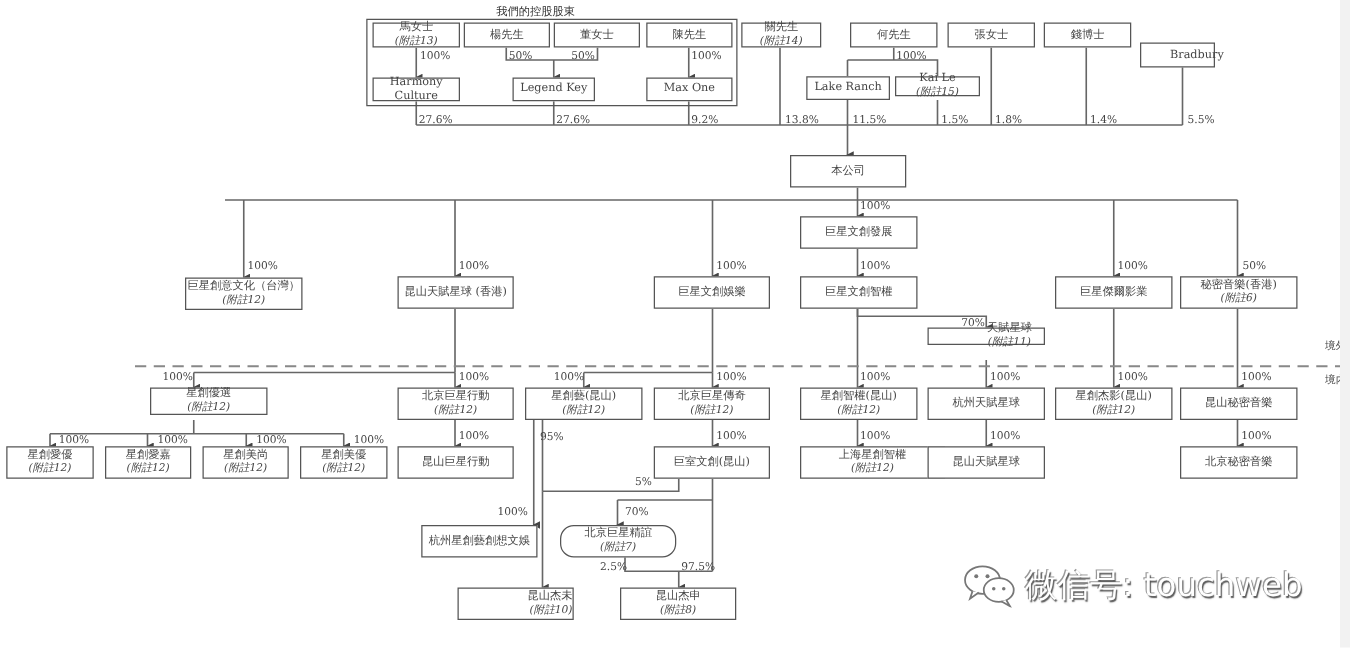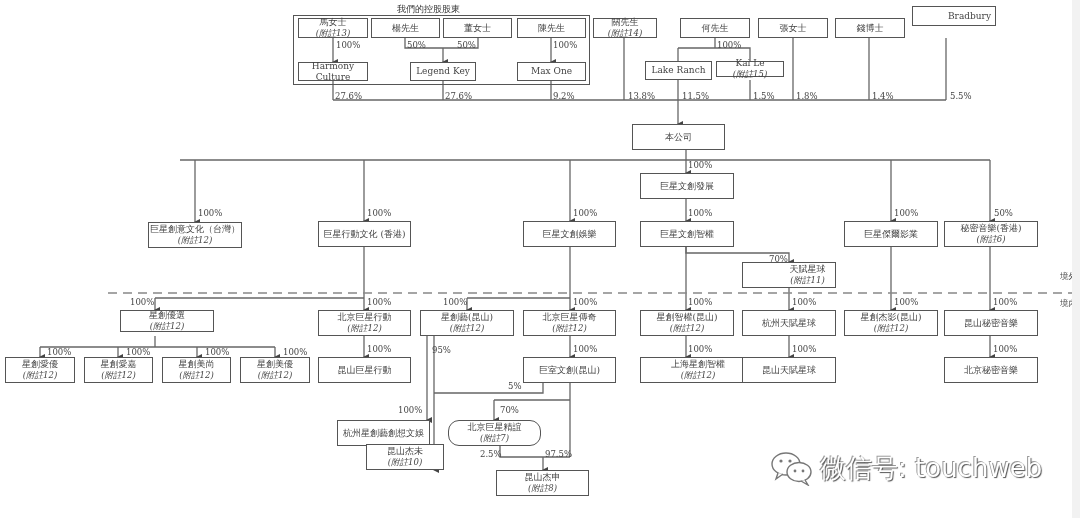--- a/index.html
+++ b/index.html
@@ -125,57 +125,57 @@
     </div>
     <div class="box" style="left: 680px; top: 18px; width: 70px; height: 20px;">
       <span>何先生</span>
     </div>
     <div class="box" style="left: 758px; top: 18px; width: 70px; height: 20px;">
       <span>張女士</span>
     </div>
     <div class="box" style="left: 835px; top: 18px; width: 70px; height: 20px;">
       <span>錢博士</span>
     </div>
-    <div class="box" style="left: 912px; top: 6px; width: 84px; height: 20px; padding-left: 31px;">
+    <div class="box" style="left: 912px; top: 34px; width: 60px; height: 20px; padding-left: 31px;">
       <span>Bradbury</span>
     </div>
     <div class="box" style="left: 645px; top: 61px; width: 67px; height: 19px;">
       <span>Lake Ranch</span>
     </div>
     <div class="box" style="left: 716px; top: 61px; width: 68px; height: 16px;">
       <span>Kai Le</span>
       <span class="note">(附註15)</span>
     </div>
     <div class="box" style="left: 632px; top: 124px; width: 93px; height: 26px;">
       <span>本公司</span>
     </div>
     <div class="box" style="left: 640px; top: 173px; width: 94px; height: 26px;">
       <span>巨星文創發展</span>
     </div>
     <div class="box" style="left: 148px; top: 222px; width: 94px; height: 26px;">
       <span>巨星創意文化（台灣）</span>
       <span class="note">(附註12)</span>
     </div>
     <div class="box" style="left: 318px; top: 221px; width: 93px; height: 26px;">
-      <span>巨星行動文化 (香港)</span>
+      <span>昆山天賦星球 (香港)</span>
     </div>
     <div class="box" style="left: 523px; top: 221px; width: 93px; height: 26px;">
       <span>巨星文創娛樂</span>
     </div>
     <div class="box" style="left: 640px; top: 221px; width: 94px; height: 26px;">
       <span>巨星文創智權</span>
     </div>
     <div class="box" style="left: 844px; top: 221px; width: 94px; height: 26px;">
       <span>巨星傑爾影業</span>
     </div>
     <div class="box" style="left: 944px; top: 221px; width: 94px; height: 26px;">
       <span>秘密音樂(香港)</span>
       <span class="note">(附註6)</span>
     </div>
-    <div class="box" style="left: 742px; top: 262px; width: 94px; height: 26px; padding-left: 37px;">
+    <div class="box" style="left: 742px; top: 262px; width: 94px; height: 14px; padding-left: 37px;">
       <span>天賦星球</span>
       <span class="note">(附註11)</span>
     </div>
     <div class="box" style="left: 120px; top: 310px; width: 94px; height: 22px;">
       <span>星創優選</span>
       <span class="note">(附註12)</span>
     </div>
     <div class="box" style="left: 318px; top: 310px; width: 93px; height: 26px;">
       <span>北京巨星行動</span>
       <span class="note">(附註12)</span>
@@ -234,21 +234,21 @@
     <div class="box" style="left: 944px; top: 357px; width: 94px; height: 26px;">
       <span>北京秘密音樂</span>
     </div>
     <div class="box" style="left: 337px; top: 420px; width: 93px; height: 26px;">
       <span>杭州星創藝創想文娛</span>
     </div>
     <div class="box" style="left: 448px; top: 420px; width: 93px; height: 26px; border-radius: 11px;">
       <span>北京巨星精誼</span>
       <span class="note">(附註7)</span>
     </div>
-    <div class="box" style="left: 366px; top: 444px; width: 78px; height: 26px;">
+    <div class="box" style="left: 366px; top: 470px; width: 93px; height: 26px; align-items: flex-end;">
       <span>昆山杰未</span>
       <span class="note">(附註10)</span>
     </div>
     <div class="box" style="left: 496px; top: 470px; width: 93px; height: 26px;">
       <span>昆山杰申</span>
       <span class="note">(附註8)</span>
     </div>
   </div>
 <div id="labels">
     <div class="lbl" style="left: 336px; top: 40px;">100%</div>

